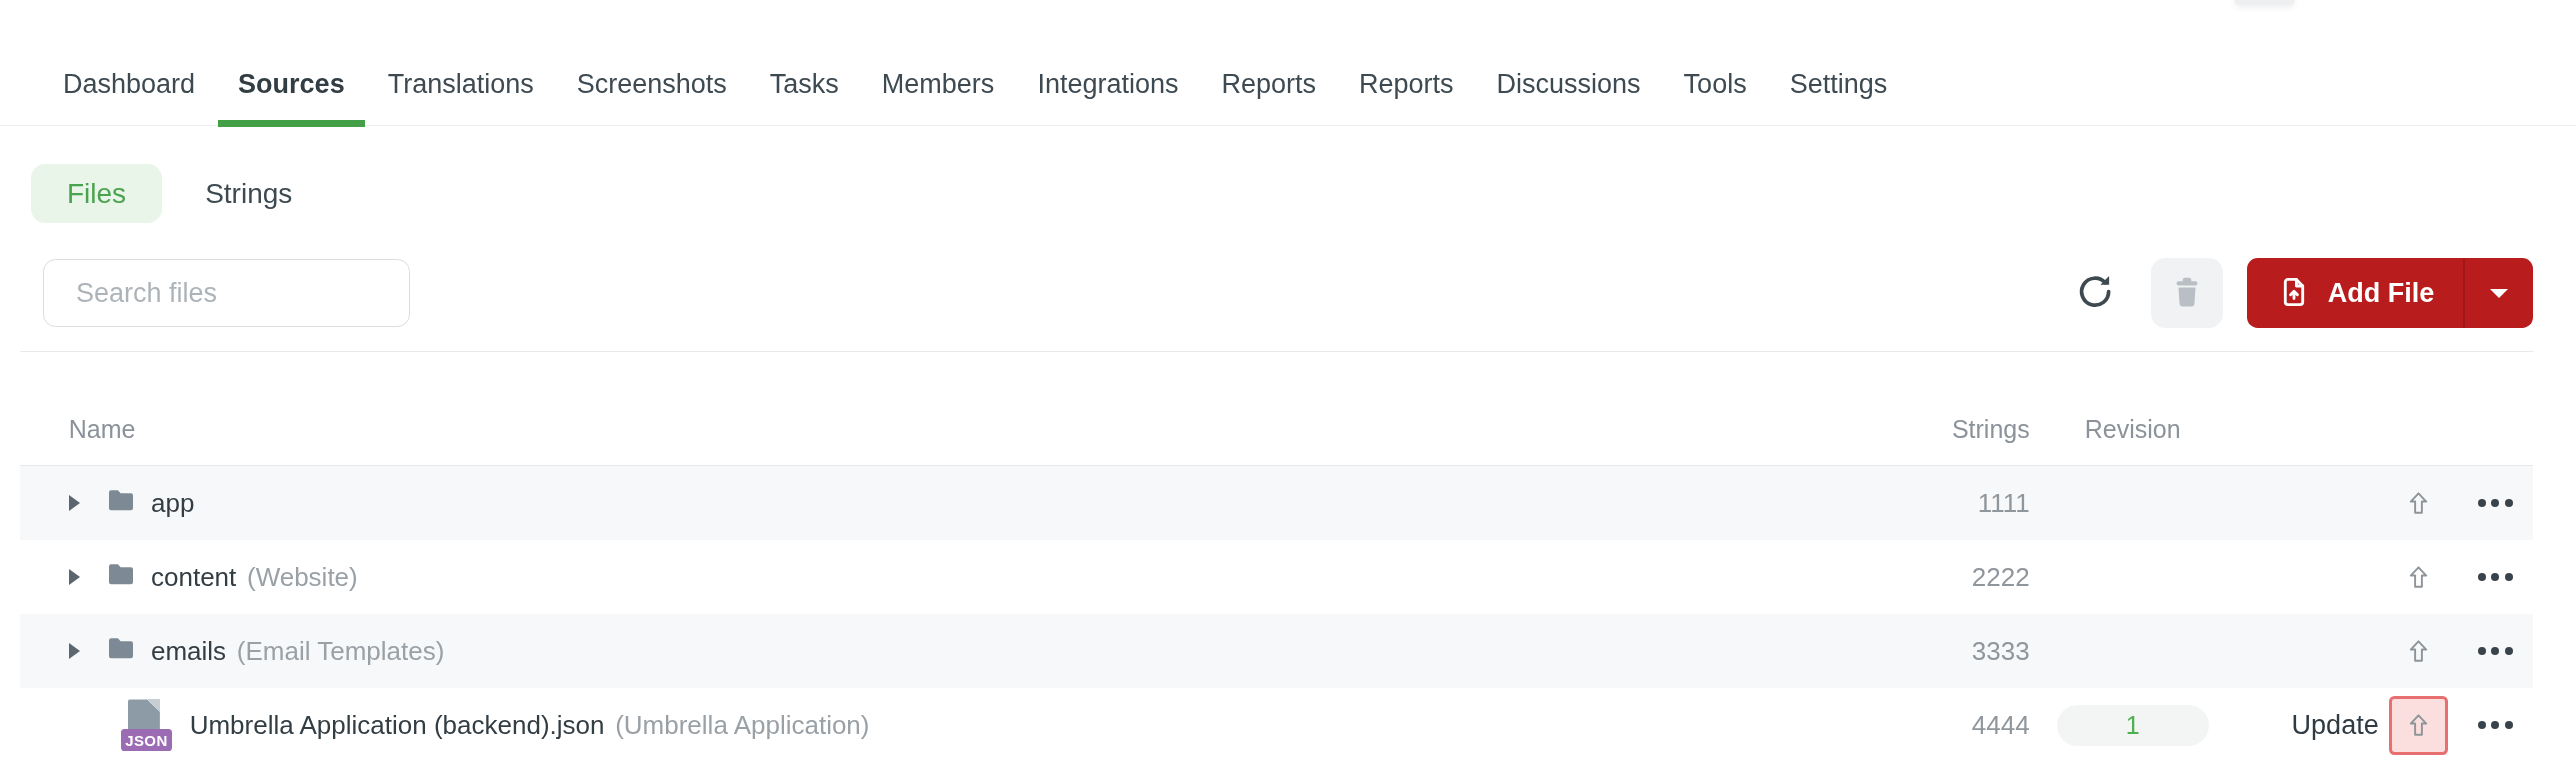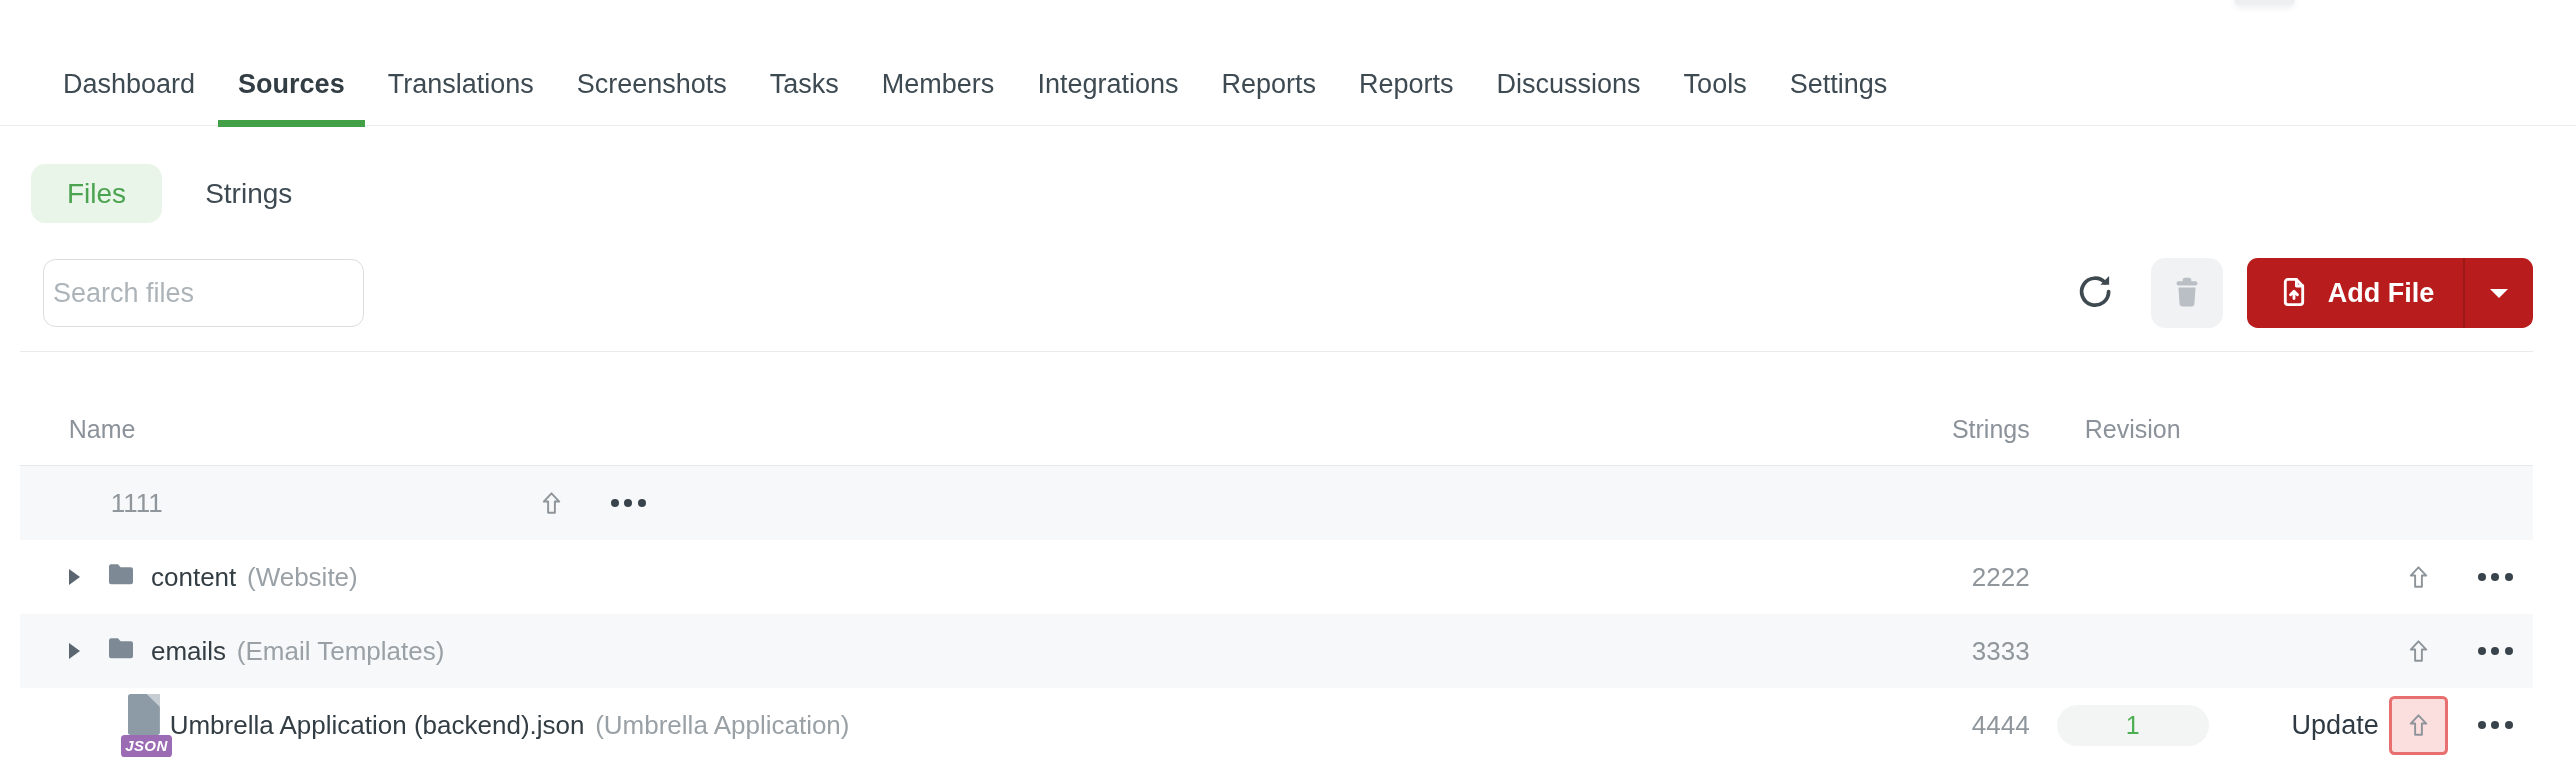--- a/index.html
+++ b/index.html
@@ -22,21 +22,21 @@
   
   .view-tabs{margin:38px 0 0 31px;display:flex;align-items:center;gap:43px;}
   .vtab{font-size:28px;cursor:pointer;}
   .vtab.pill{background:#e9f5e9;color:#4aa34e;height:59px;line-height:59px;
              padding:0 36px;border-radius:14.3px;}
   .vtab.plain{color:#3e4a52;}
 
   
   .toolbar{margin-top:34px;padding:0 43px;display:flex;align-items:center;height:72px;}
   .search{width:301px;height:66px;border:1.8px solid #dadddf;border-radius:12.5px;
-          padding:0 9px;font-size:27px;color:#333d44;outline:none;
+          padding:0 32px;font-size:27px;color:#333d44;outline:none;
           font-family:"Liberation Sans","DejaVu Sans",sans-serif;}
   .search::placeholder{color:#adb4b9;}
   .spacer{flex:1;}
   .icon-btn{border:none;background:transparent;padding:0;cursor:pointer;display:flex;
             align-items:center;justify-content:center;}
   .icon-btn.refresh{width:43px;height:43px;margin-right:36px;}
   .icon-btn.trash{width:72px;height:70px;border-radius:14.3px;background:#f1f2f3;margin-right:24px;}
   .split-btn{display:flex;align-items:stretch;height:68px;border-radius:10.7px;overflow:hidden;
              box-sizing:border-box;}
   .split-btn .main{display:flex;align-items:center;gap:16px;cursor:pointer;}
@@ -72,21 +72,21 @@
   .c-upload{width:79px;display:flex;align-items:center;justify-content:center;}
   .c-menu{width:75px;display:flex;align-items:center;justify-content:center;}
 
   .caret-r{width:0;height:0;border-left:11.6px solid #5c6670;border-top:8px solid transparent;
            border-bottom:8px solid transparent;margin-right:25px;cursor:pointer;flex:none;}
   .row .folder-svg{margin-right:14.3px;flex:none;}
   .fname{color:#333d44;cursor:pointer;white-space:nowrap;}
   .ftitle{color:#9aa1a6;margin-left:10.7px;white-space:nowrap;}
 
   .file-spacer{width:52px;flex:none;}
-  .json-icon{position:relative;width:41px;height:63px;margin-right:8px;flex:none;font-style:italic;}
+  .json-icon{position:relative;width:41px;height:52px;margin-right:28px;flex:none;}
   .json-icon .doc{position:absolute;top:0;right:1.8px;width:32px;height:41px;background:#8d9ba7;
         border-radius:2.7px;clip-path:polygon(0 0,60% 0,100% 30%,100% 100%,0 100%);}
   .json-icon .fold{position:absolute;top:0;right:1.8px;width:0;height:0;
         border-left:13.4px solid transparent;border-top:13.4px solid #c6cdd3;}
   .json-icon .badge{position:absolute;left:0;bottom:0;background:#9b6bb3;color:#fff;
         font-size:15px;font-weight:700;padding:2.7px 4.5px;border-radius:3.6px;letter-spacing:0.4px;}
 
   .rev-badge{width:152px;height:41px;border-radius:20.6px;background:#f3f5f5;color:#4caf50;
              font-size:25px;display:flex;align-items:center;justify-content:center;}
   .update-link{font-size:27px;color:#2f3a42;cursor:pointer;}
@@ -171,20 +171,30 @@
     <div class="thead">
       <div class="c-name">Name</div>
       <div class="c-strings">Strings</div>
       <div class="c-revision">Revision</div>
       <div class="c-update"></div>
       <div class="c-upload"></div>
       <div class="c-menu"></div>
     </div>
 
     <div class="row alt">
+      <div class="c-name">
+        <span class="caret-r"></span>
+        <span class="folder-svg">
+          <svg width="32" height="32" viewBox="0 0 24 24">
+            <path d="M3 6.3A1.6 1.6 0 0 1 4.6 4.7h5.1l2 2.2h7.7A1.6 1.6 0 0 1 21 8.5v9.6a1.6 1.6 0 0 1-1.6 1.6H4.6A1.6 1.6 0 0 1 3 18.1z" fill="#7d8a96"></path>
+          </svg>
+        </span>
+        <span class="fname">app</span>
+        <span class="ftitle"></span>
+      </div>
       <div class="c-strings">1111</div>
       <div class="c-revision"></div>
       <div class="c-update"></div>
       <div class="c-upload">
         <button class="upload-btn">
           <svg width="29" height="29" viewBox="0 0 30 30" fill="none" stroke="#8e959a" stroke-width="2" stroke-linejoin="round">
             <path d="M15 4.5 23 13h-4.5v11.5h-7V13H7z"></path>
           </svg>
         </button>
       </div>

